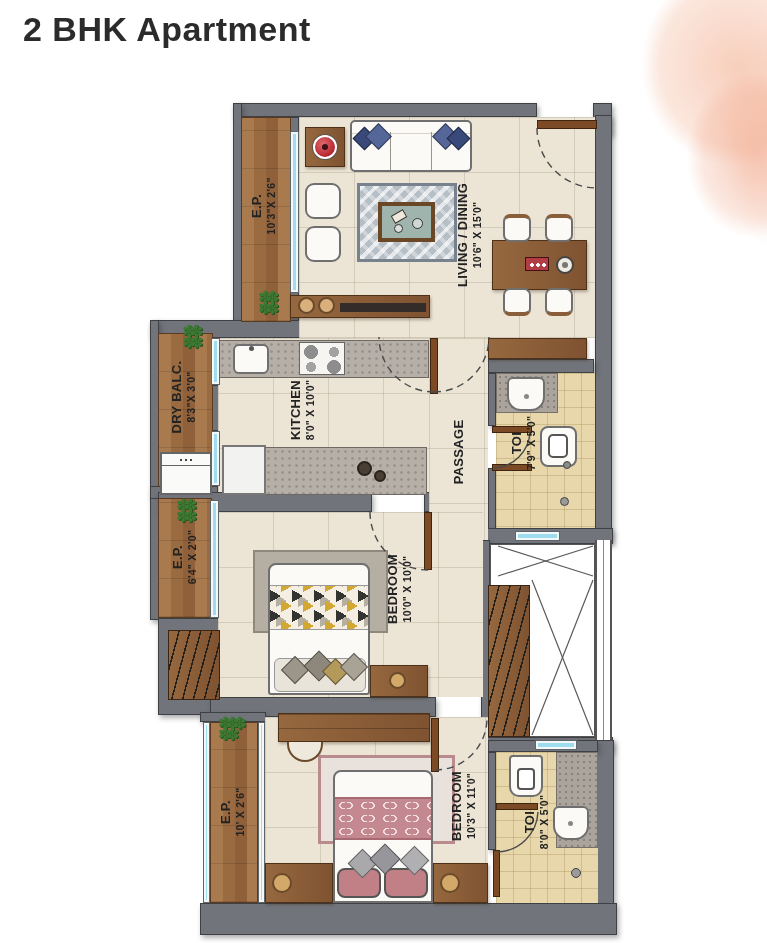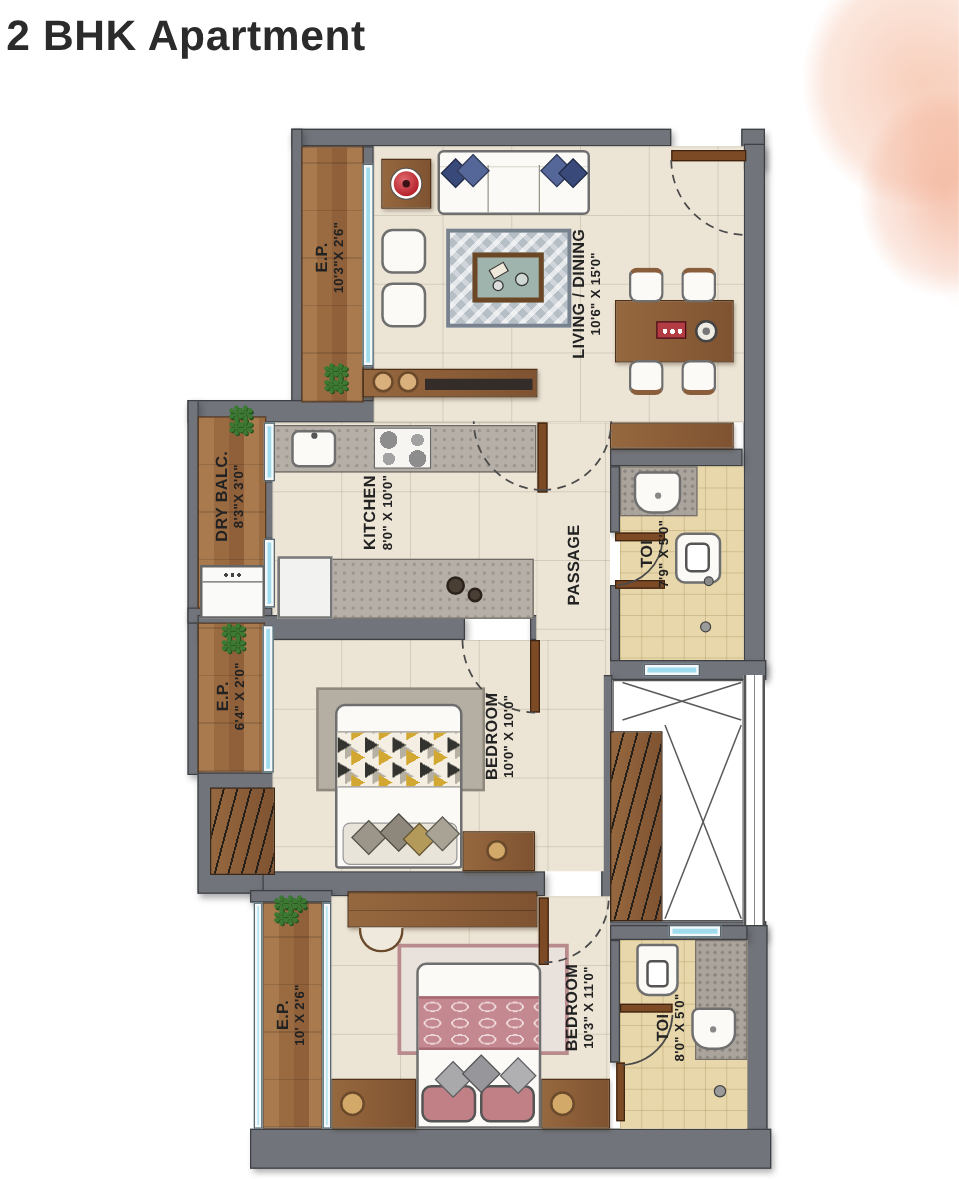--- a/index.html
+++ b/index.html
@@ -1,19 +1,19 @@
 <!DOCTYPE html>
 <html><head>
 <meta charset="utf-8">
 <style>
   html,body{margin:0;padding:0;}
   .page{position:relative;width:767px;height:943px;background:#ffffff;overflow:hidden;
         font-family:"Liberation Sans",sans-serif;}
   .abs{position:absolute;box-sizing:border-box;}
-  .title{position:absolute;left:5px;top:10px;margin:0;font-size:34px;font-weight:700;
+  .title{position:absolute;left:23px;top:10px;margin:0;font-size:34px;font-weight:700;
          color:#2b2b2b;letter-spacing:0.5px;}
   
   .wc{position:absolute;border-radius:50%;pointer-events:none;}
   
   .wall{background:#71757b;border:1px solid #3e4044;box-shadow:2px 3px 5px rgba(50,50,55,0.4);}
   .win{background:#9fdcee;border:1px solid #5f666b;box-shadow:inset 0 0 0 2px #f4f8f9;z-index:4;}
   .leaf{background:#7d4a26;border:1px solid #3f2410;z-index:4;}
   .furn{background:linear-gradient(90deg,#96683f,#7f5331);border:1px solid #4e3116;
         box-shadow:1px 2px 3px rgba(60,40,20,0.35);z-index:3;}
   

